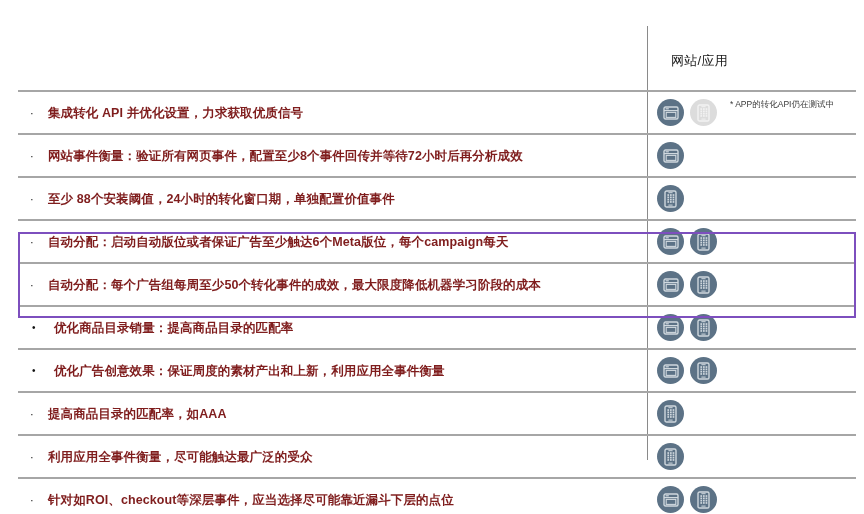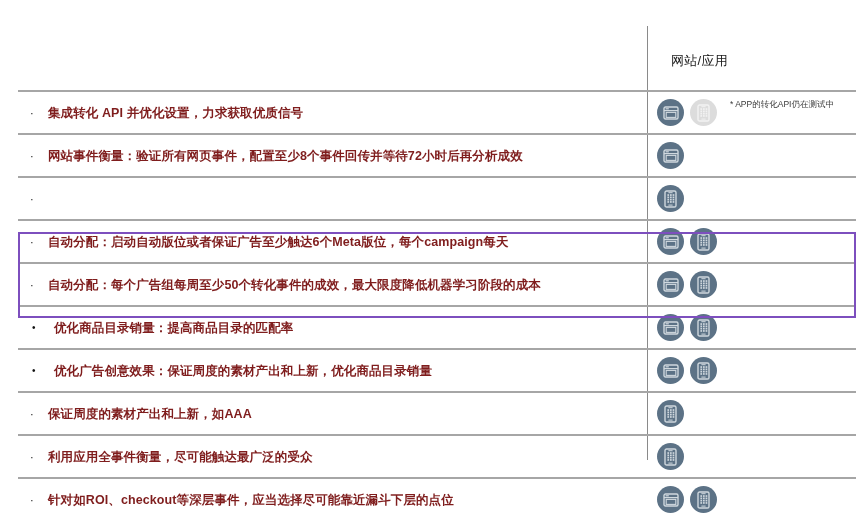--- a/index.html
+++ b/index.html
@@ -222,21 +222,21 @@
               <rect x="2.6" y="2.2" width="3.2" height="1.2" fill="#cfd8de"></rect>
               <rect x="3.2" y="6.4" width="9.6" height="5" fill="none" stroke="#cfd8de" stroke-width="1.1"></rect>
             </svg>
           </span>
         </div>
       </div>
       <div class="row">
         <div class="cell-text">
           <div class="bullet-wrap">
             <span class="bullet">·</span>
-            <span class="text"></span>
+            <span class="text"><span class="l2">至少 88个安装阈值，24小时的转化窗口期，单独配置价值事件</span></span>
           </div>
         </div>
         <div class="cell-icons">
           <span class="icon app">
             <svg width="13" height="18" viewBox="0 0 13 18" aria-hidden="true">
               <rect x="1" y="1" width="11" height="16" rx="1.6" fill="none" stroke="#cfd8de" stroke-width="1.4"></rect>
               <line x1="4.4" y1="2.7" x2="8.6" y2="2.7" stroke="#cfd8de" stroke-width="1"></line>
               <rect x="3.4" y="4.2" width="1.7" height="1.7" fill="#cfd8de"></rect>
               <rect x="6" y="4.2" width="1.7" height="1.7" fill="#cfd8de"></rect>
               <rect x="8.6" y="4.2" width="1.7" height="1.7" fill="#cfd8de"></rect>
@@ -362,58 +362,58 @@
               <rect x="8.6" y="11.1" width="1.7" height="1.7" fill="#cfd8de"></rect>
               <line x1="4.4" y1="15.1" x2="8.6" y2="15.1" stroke="#cfd8de" stroke-width="1"></line>
             </svg>
           </span>
         </div>
       </div>
       <div class="row">
         <div class="cell-text">
           <div class="bullet-wrap">
             <span class="bullet round">•</span>
-            <span class="text"><span>优化广告创意效果：保证周度的素材产出和上新，优化商品目录销量</span></span>
-          </div>
-        </div>
-        <div class="cell-icons">
-          <span class="icon web">
-            <svg width="16" height="14" viewBox="0 0 16 14" aria-hidden="true">
-              <rect x="1" y="1" width="14" height="12" rx="1.5" fill="none" stroke="#cfd8de" stroke-width="1.4"></rect>
-              <line x1="1" y1="4.6" x2="15" y2="4.6" stroke="#cfd8de" stroke-width="1.2"></line>
-              <rect x="2.6" y="2.2" width="3.2" height="1.2" fill="#cfd8de"></rect>
-              <rect x="3.2" y="6.4" width="9.6" height="5" fill="none" stroke="#cfd8de" stroke-width="1.1"></rect>
-            </svg>
-          </span>
-          <span class="icon app">
-            <svg width="13" height="18" viewBox="0 0 13 18" aria-hidden="true">
-              <rect x="1" y="1" width="11" height="16" rx="1.6" fill="none" stroke="#cfd8de" stroke-width="1.4"></rect>
-              <line x1="4.4" y1="2.7" x2="8.6" y2="2.7" stroke="#cfd8de" stroke-width="1"></line>
-              <rect x="3.4" y="4.2" width="1.7" height="1.7" fill="#cfd8de"></rect>
-              <rect x="6" y="4.2" width="1.7" height="1.7" fill="#cfd8de"></rect>
-              <rect x="8.6" y="4.2" width="1.7" height="1.7" fill="#cfd8de"></rect>
-              <rect x="3.4" y="6.5" width="1.7" height="1.7" fill="#cfd8de"></rect>
-              <rect x="6" y="6.5" width="1.7" height="1.7" fill="#cfd8de"></rect>
-              <rect x="8.6" y="6.5" width="1.7" height="1.7" fill="#cfd8de"></rect>
-              <rect x="3.4" y="8.8" width="1.7" height="1.7" fill="#cfd8de"></rect>
-              <rect x="6" y="8.8" width="1.7" height="1.7" fill="#cfd8de"></rect>
-              <rect x="8.6" y="8.8" width="1.7" height="1.7" fill="#cfd8de"></rect>
-              <rect x="3.4" y="11.1" width="1.7" height="1.7" fill="#cfd8de"></rect>
-              <rect x="6" y="11.1" width="1.7" height="1.7" fill="#cfd8de"></rect>
-              <rect x="8.6" y="11.1" width="1.7" height="1.7" fill="#cfd8de"></rect>
-              <line x1="4.4" y1="15.1" x2="8.6" y2="15.1" stroke="#cfd8de" stroke-width="1"></line>
-            </svg>
-          </span>
-        </div>
-      </div>
-      <div class="row">
-        <div class="cell-text">
-          <div class="bullet-wrap">
-            <span class="bullet">·</span>
-            <span class="text"><span>保证周度的素材产出和上新，如AAA</span></span>
+            <span class="text"><span>优化广告创意效果：保证周度的素材产出和上新，利用应用全事件衡量</span></span>
+          </div>
+        </div>
+        <div class="cell-icons">
+          <span class="icon web">
+            <svg width="16" height="14" viewBox="0 0 16 14" aria-hidden="true">
+              <rect x="1" y="1" width="14" height="12" rx="1.5" fill="none" stroke="#cfd8de" stroke-width="1.4"></rect>
+              <line x1="1" y1="4.6" x2="15" y2="4.6" stroke="#cfd8de" stroke-width="1.2"></line>
+              <rect x="2.6" y="2.2" width="3.2" height="1.2" fill="#cfd8de"></rect>
+              <rect x="3.2" y="6.4" width="9.6" height="5" fill="none" stroke="#cfd8de" stroke-width="1.1"></rect>
+            </svg>
+          </span>
+          <span class="icon app">
+            <svg width="13" height="18" viewBox="0 0 13 18" aria-hidden="true">
+              <rect x="1" y="1" width="11" height="16" rx="1.6" fill="none" stroke="#cfd8de" stroke-width="1.4"></rect>
+              <line x1="4.4" y1="2.7" x2="8.6" y2="2.7" stroke="#cfd8de" stroke-width="1"></line>
+              <rect x="3.4" y="4.2" width="1.7" height="1.7" fill="#cfd8de"></rect>
+              <rect x="6" y="4.2" width="1.7" height="1.7" fill="#cfd8de"></rect>
+              <rect x="8.6" y="4.2" width="1.7" height="1.7" fill="#cfd8de"></rect>
+              <rect x="3.4" y="6.5" width="1.7" height="1.7" fill="#cfd8de"></rect>
+              <rect x="6" y="6.5" width="1.7" height="1.7" fill="#cfd8de"></rect>
+              <rect x="8.6" y="6.5" width="1.7" height="1.7" fill="#cfd8de"></rect>
+              <rect x="3.4" y="8.8" width="1.7" height="1.7" fill="#cfd8de"></rect>
+              <rect x="6" y="8.8" width="1.7" height="1.7" fill="#cfd8de"></rect>
+              <rect x="8.6" y="8.8" width="1.7" height="1.7" fill="#cfd8de"></rect>
+              <rect x="3.4" y="11.1" width="1.7" height="1.7" fill="#cfd8de"></rect>
+              <rect x="6" y="11.1" width="1.7" height="1.7" fill="#cfd8de"></rect>
+              <rect x="8.6" y="11.1" width="1.7" height="1.7" fill="#cfd8de"></rect>
+              <line x1="4.4" y1="15.1" x2="8.6" y2="15.1" stroke="#cfd8de" stroke-width="1"></line>
+            </svg>
+          </span>
+        </div>
+      </div>
+      <div class="row">
+        <div class="cell-text">
+          <div class="bullet-wrap">
+            <span class="bullet">·</span>
+            <span class="text"><span>提高商品目录的匹配率，如AAA</span></span>
           </div>
         </div>
         <div class="cell-icons">
           <span class="icon app">
             <svg width="13" height="18" viewBox="0 0 13 18" aria-hidden="true">
               <rect x="1" y="1" width="11" height="16" rx="1.6" fill="none" stroke="#cfd8de" stroke-width="1.4"></rect>
               <line x1="4.4" y1="2.7" x2="8.6" y2="2.7" stroke="#cfd8de" stroke-width="1"></line>
               <rect x="3.4" y="4.2" width="1.7" height="1.7" fill="#cfd8de"></rect>
               <rect x="6" y="4.2" width="1.7" height="1.7" fill="#cfd8de"></rect>
               <rect x="8.6" y="4.2" width="1.7" height="1.7" fill="#cfd8de"></rect>

